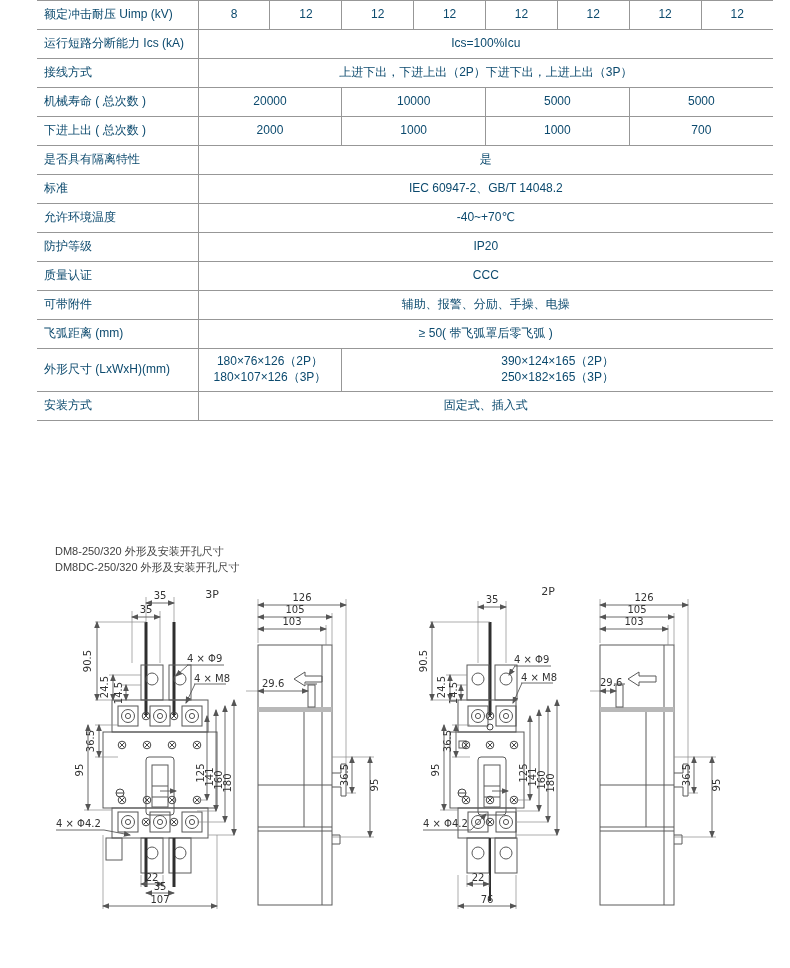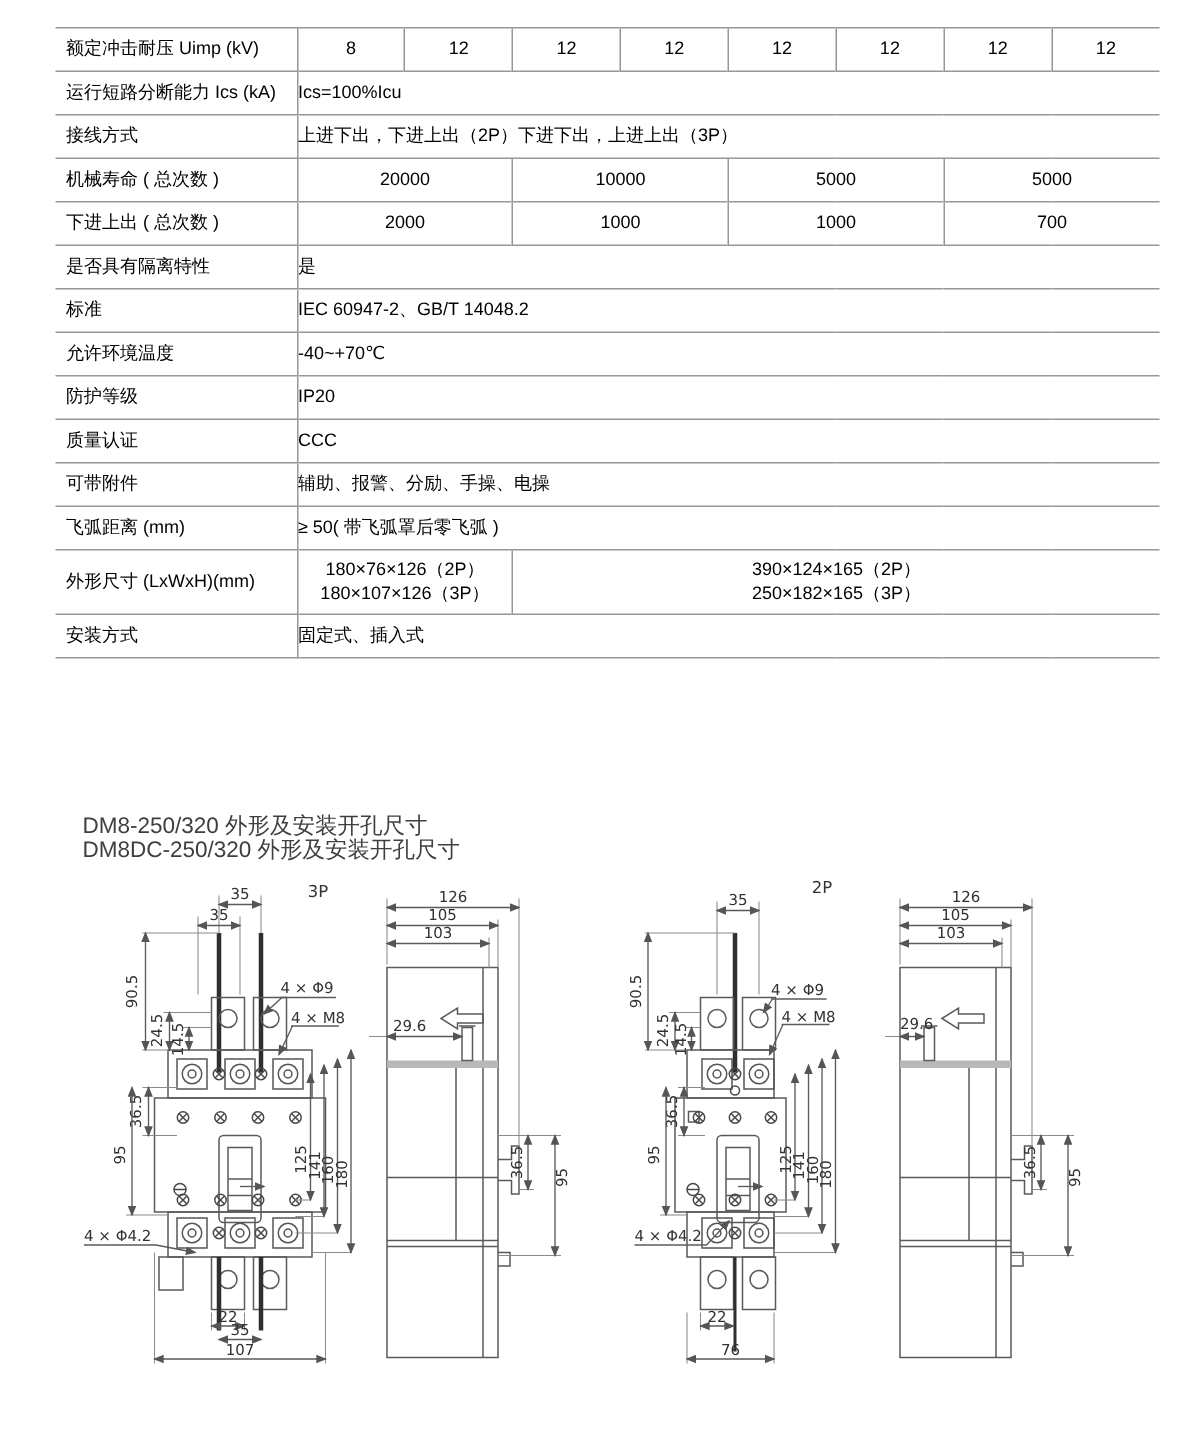--- a/index.html
+++ b/index.html
@@ -1,29 +1,29 @@
 <!DOCTYPE html>
 <html><head>
 <meta charset="utf-8">
 <style>
   html,body{margin:0;padding:0;}
   body{width:790px;height:968px;background:#ffffff;font-family:"Liberation Sans","DejaVu Sans",sans-serif;color:#414141;}
   .page{position:relative;width:790px;height:968px;background:#fff;overflow:hidden;}
 
   
-  table.spec{position:absolute;left:37px;top:18px;width:736px;border-collapse:collapse;table-layout:fixed;font-size:12px;color:#000000;}
+  table.spec{position:absolute;left:37px;top:0;width:736px;border-collapse:collapse;table-layout:fixed;font-size:12px;color:#0c4a6e;}
   .spec td{border-top:1px solid #979797;height:28px;line-height:1.3;padding:0;}
   .spec tr.tall td{height:42px;}
   .spec td.lbl{padding-left:7px;text-align:left;border-right:1px solid #979797;}
   .spec td.v{text-align:center;border-left:1px solid #979797;}
-  .spec td.m{text-align:left;}
+  .spec td.m{text-align:center;}
   .spec tr.last td{border-bottom:1px solid #979797;margin-top:12px;}
 
   
-  .dwg-title{position:absolute;left:55px;top:543px;font-size:15px;line-height:16px;color:#3f3f3f;}
+  .dwg-title{position:absolute;left:55px;top:543px;font-size:11px;line-height:16px;color:#3f3f3f;}
   svg.drawings{position:absolute;left:0;top:535px;}
   .o{fill:none;stroke:#5a5a5a;stroke-width:1;}
   .bar{stroke:#2f2f2f;stroke-width:3;}
   .bar2{stroke:#2f2f2f;stroke-width:2;}
   .dl{stroke:#5a5a5a;stroke-width:0.9;fill:none;}
   .ext{stroke:#8a8a8a;stroke-width:0.7;fill:none;}
   .scr{fill:none;stroke:#474747;stroke-width:1;}
   .gray{fill:#b8b8b8;stroke:none;}
   text.d{font-family:"DejaVu Sans","Liberation Sans",sans-serif;font-size:10px;fill:#333;}
   text.gl{font-family:"DejaVu Sans","Liberation Sans",sans-serif;font-size:11px;fill:#333;}

